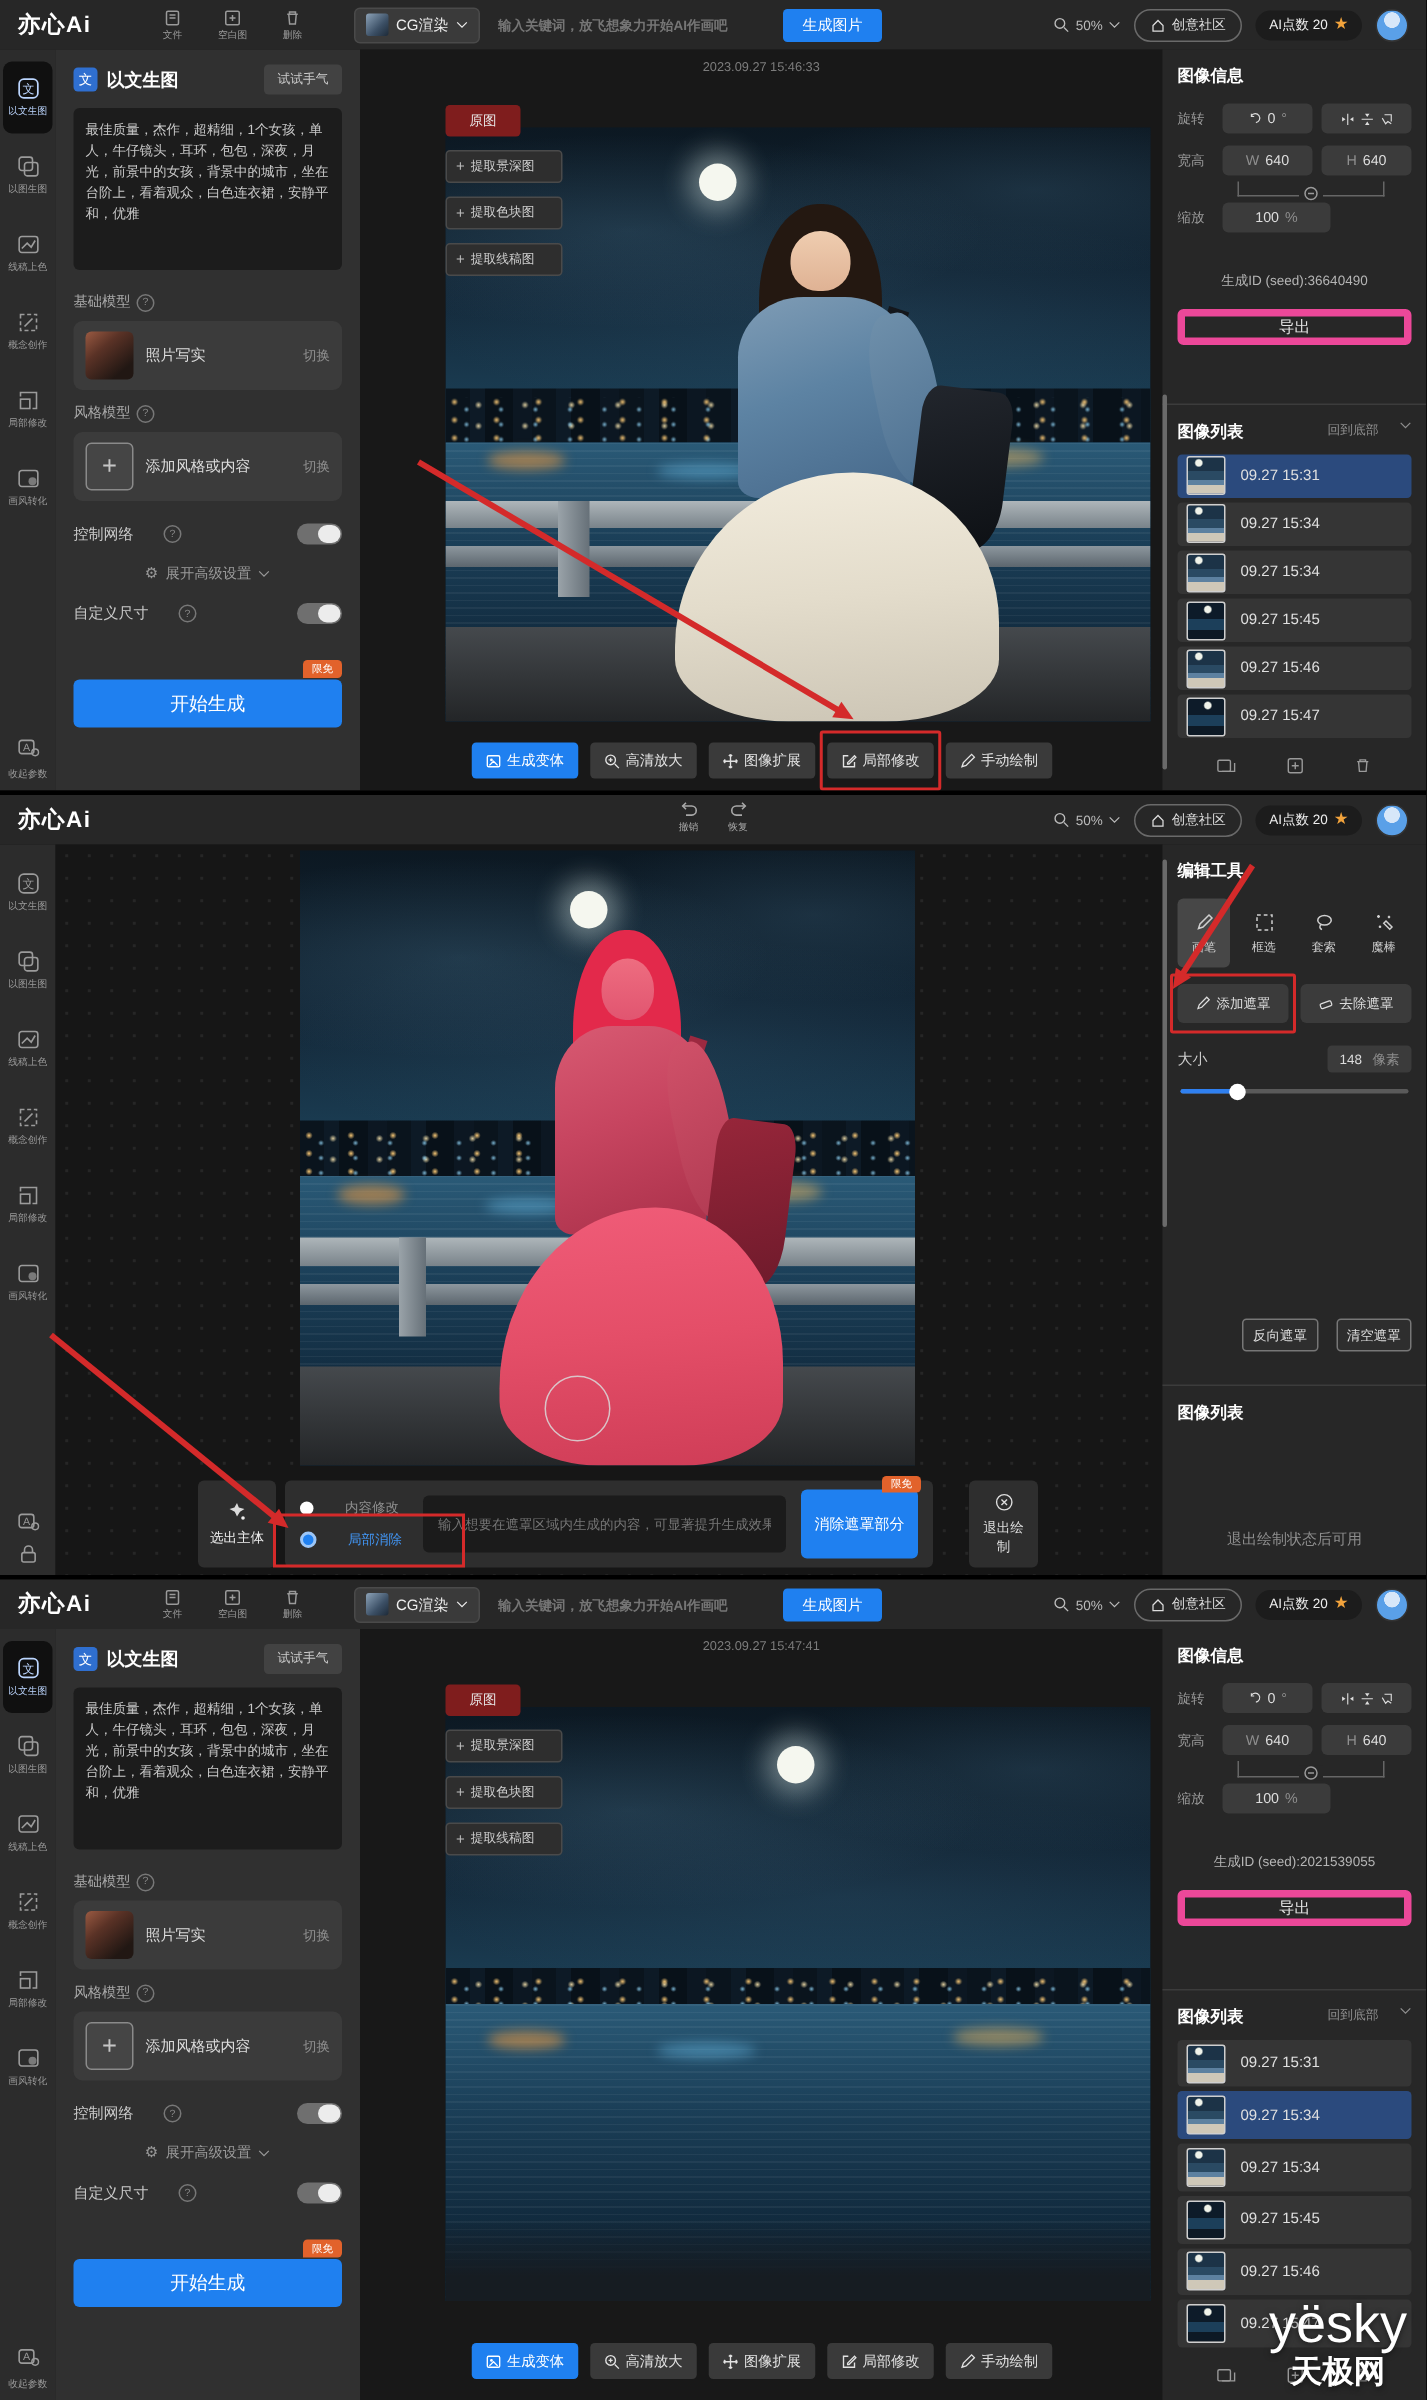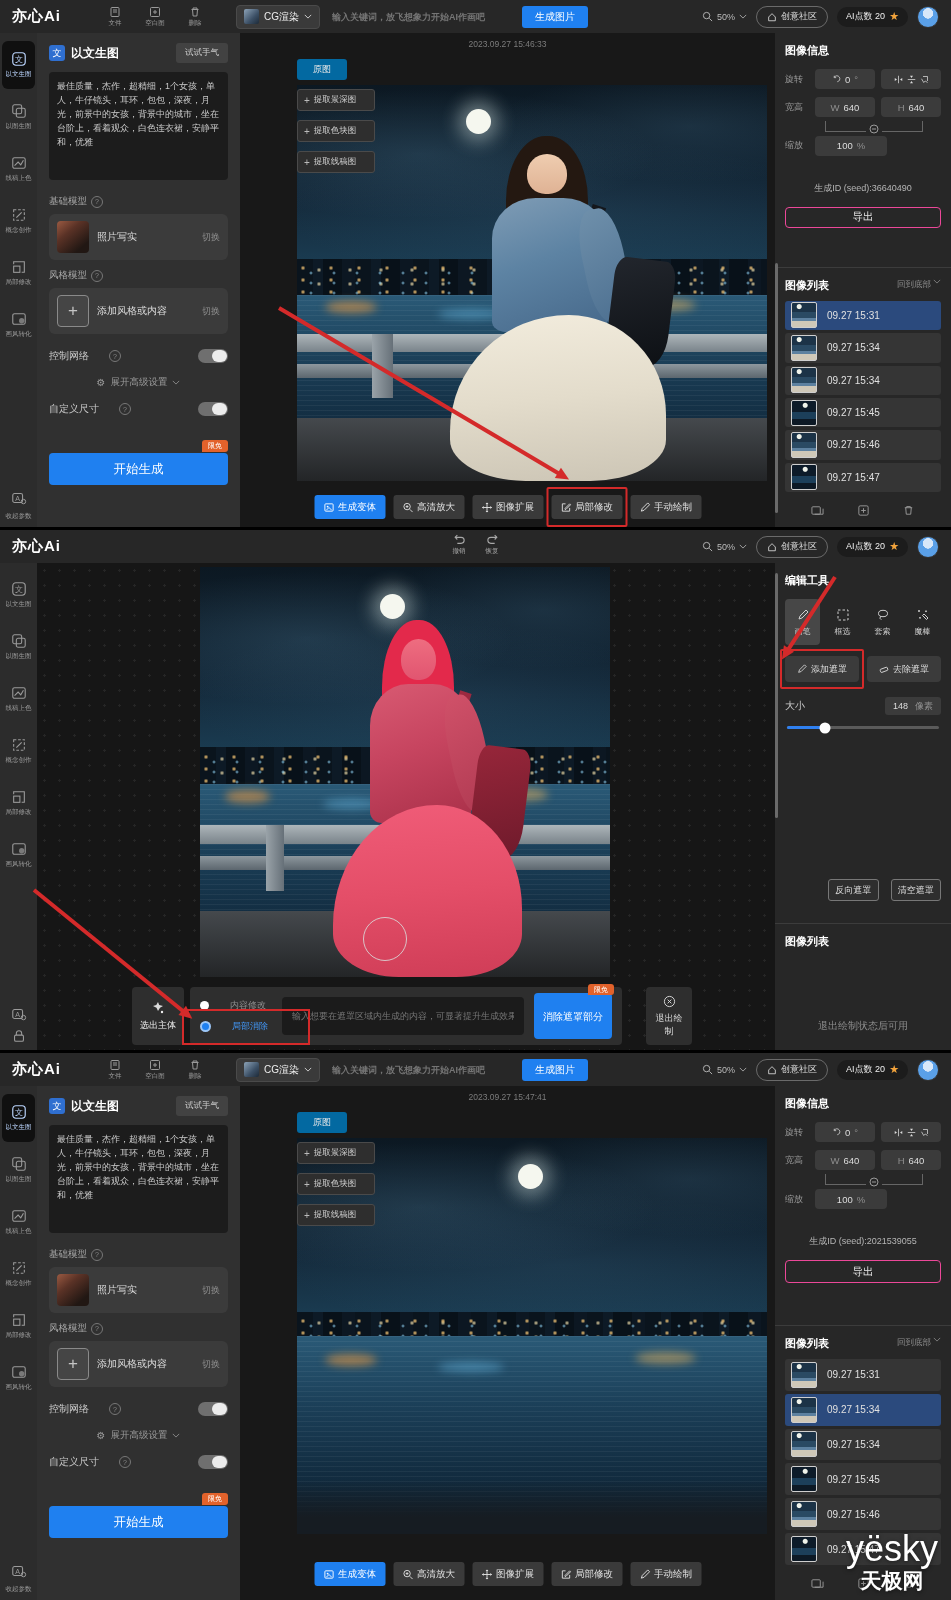--- a/index.html
+++ b/index.html
@@ -90,45 +90,45 @@
   .skirt{left:32.5%;top:58%;width:46%;height:42%;background:linear-gradient(175deg,#f2ecdd 0%,#e3dccb 50%,#ccc5b5 100%);border-radius:55% 45% 35% 35%/70% 60% 25% 25%;}
   .scene.masked .hair{background:#e3294b;}
   .scene.masked .face{background:linear-gradient(180deg,#ee6d80,#e15570);}
   .scene.masked .torso{background:linear-gradient(160deg,#d85a72 0%,#c74560 45%,#a93049 100%);}
   .scene.masked .arm{background:linear-gradient(160deg,#d05169,#b03a52);}
   .scene.masked .strap{background:#9c2940;}
   .scene.masked .bag{background:linear-gradient(160deg,#97263a,#6e1a2b);}
   .scene.masked .skirt{background:linear-gradient(175deg,#f05c78 0%,#e44e68 50%,#cf3d57 100%);}
   .brush-cursor{width:44px;height:44px;border:1.5px solid #d9d9d9;border-radius:50%;opacity:.85;box-sizing:border-box;}
   .ov-col{position:absolute;left:57px;top:26px;display:flex;flex-direction:column;gap:9px;z-index:5;}
-  .ov-tab{width:50px;height:21px;background:#0369a1;border:none;border-radius:3px;color:#e8e8e8;font-size:9px;display:flex;align-items:center;justify-content:center;}
+  .ov-tab{width:50px;height:21px;background:#7f1d1d;border:none;border-radius:3px;color:#e8e8e8;font-size:9px;display:flex;align-items:center;justify-content:center;margin-top:11px;}
   .ov-btn{width:78px;height:22px;background:#2e2e2e;border:1px solid #4a4a4a;border-radius:3px;color:#cfcfcf;font-size:8.5px;display:flex;align-items:center;gap:4px;padding:0 6px;box-sizing:border-box;}
   .ov-plus{font-size:10px;color:#bbb;}
   .ctoolbar{position:absolute;left:50%;bottom:8px;transform:translateX(-50%);display:flex;gap:8px;z-index:6;}
   .ct-btn{height:24px;background:#3a3a3a;border:none;border-radius:3px;color:#e2e2e2;font-size:9.5px;display:flex;align-items:center;gap:4px;padding:0 9px;position:relative;white-space:nowrap;}
   .ct-btn svg{width:11px;height:11px;}
   .ct-btn.primary{background:#1f80f0;color:#fff;}
   .btn-annot{position:absolute;inset:-8px -5px;border:2.5px solid #d42a2a;border-radius:2px;pointer-events:none;}
   
   .rpanel{width:176px;background:#272727;padding:10px;display:flex;flex-direction:column;box-sizing:border-box;flex:0 0 auto;position:relative;}
   .rp-title{color:#fff;font-weight:bold;font-size:11px;margin-bottom:11px;}
   .info-row{display:flex;align-items:center;gap:6px;margin-bottom:8px;}
   .info-label{width:24px;color:#9a9a9a;font-size:9px;flex:0 0 auto;}
   .ibox{background:#3b3b3b;border-radius:4px;height:20px;display:flex;align-items:center;justify-content:center;gap:4px;color:#ddd;font-size:9.5px;flex:1;}
   .ibox .dim{color:#8f8f8f;}
   .ibox svg{width:9px;height:9px;}
   .linker{height:11px;width:96px;margin:-4px 0 4px 40px;border-left:1px solid #666;border-right:1px solid #666;border-bottom:1px solid #666;position:relative;}
   .linker span{position:absolute;left:50%;top:3px;transform:translateX(-50%);background:#272727;padding:0 3px;color:#9a9a9a;display:flex;}
   .seed{text-align:center;color:#b5b5b5;font-size:9px;margin:18px 0 12px;}
-  .export{height:24px;border:1px solid #ec4899;background:transparent;border-radius:4px;color:#e5e5e5;display:flex;align-items:center;justify-content:center;font-size:10.5px;width:100%;}
+  .export{height:24px;border:5px solid #ec4899;background:transparent;border-radius:4px;color:#e5e5e5;display:flex;align-items:center;justify-content:center;font-size:10.5px;width:100%;}
   .spacer36{height:36px;}
   .divider{height:1px;background:#3c3c3c;margin:8px -10px 10px;}
   .il-head{display:flex;align-items:center;margin-bottom:8px;}
   .il-title{color:#fff;font-weight:bold;font-size:11px;}
-  .il-back{margin-left:auto;color:#8f8f8f;font-size:8.5px;display:flex;align-items:flex-start;gap:2px;}
+  .il-back{margin-left:auto;color:#8f8f8f;font-size:8.5px;display:flex;align-items:flex-start;gap:14px;}
   .il-row{height:34px;background:#353535;border-radius:3px;display:flex;align-items:center;gap:10px;padding:0 6px;margin-bottom:3px;}
   .il-row.sel{background:#2b4a7d;}
   .il-thumb{width:26px;height:26px;border-radius:2px;border:1px solid #cfcfcf;box-sizing:border-box;flex:0 0 auto;}
   .thumb-woman{background:radial-gradient(circle 2px at 30% 15%,#f0f3ea 0 2px,transparent 3px),linear-gradient(180deg,#1c3347 0 38%,#2a4a63 38% 62%,#5d81a0 62% 76%,#cfc8b8 76%);}
   .thumb-city{background:radial-gradient(circle 2px at 55% 18%,#f0f3ea 0 2px,transparent 3px),linear-gradient(180deg,#0d1b29 0 45%,#1c3f5a 45% 75%,#0d1925 75%);}
   .il-time{color:#e0e0e0;font-size:10px;}
   .il-foot{display:flex;justify-content:space-between;padding:9px 26px 0;color:#9a9a9a;margin-top:auto;}
   .il-foot svg{width:13px;height:13px;}
   .vscroll{position:absolute;left:0;top:10px;width:3px;height:245px;background:#6a6a6a;border-radius:2px;}
   

